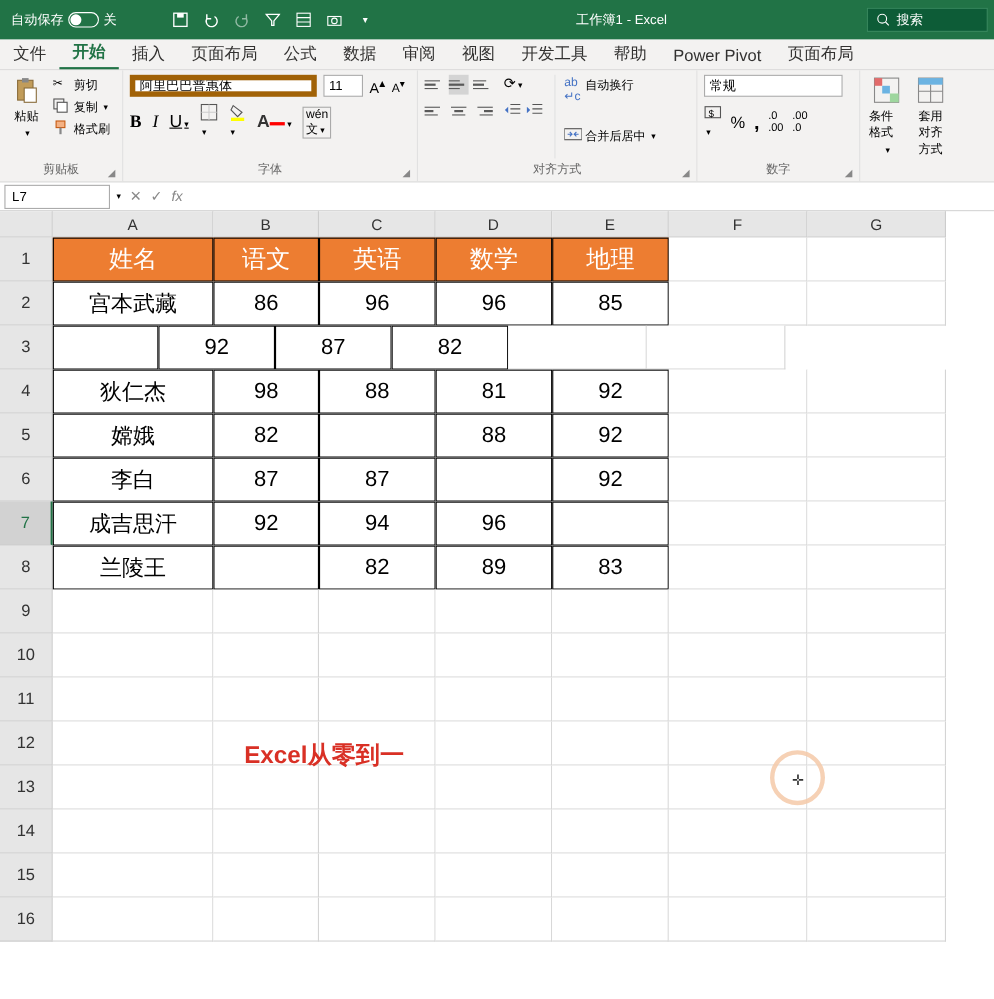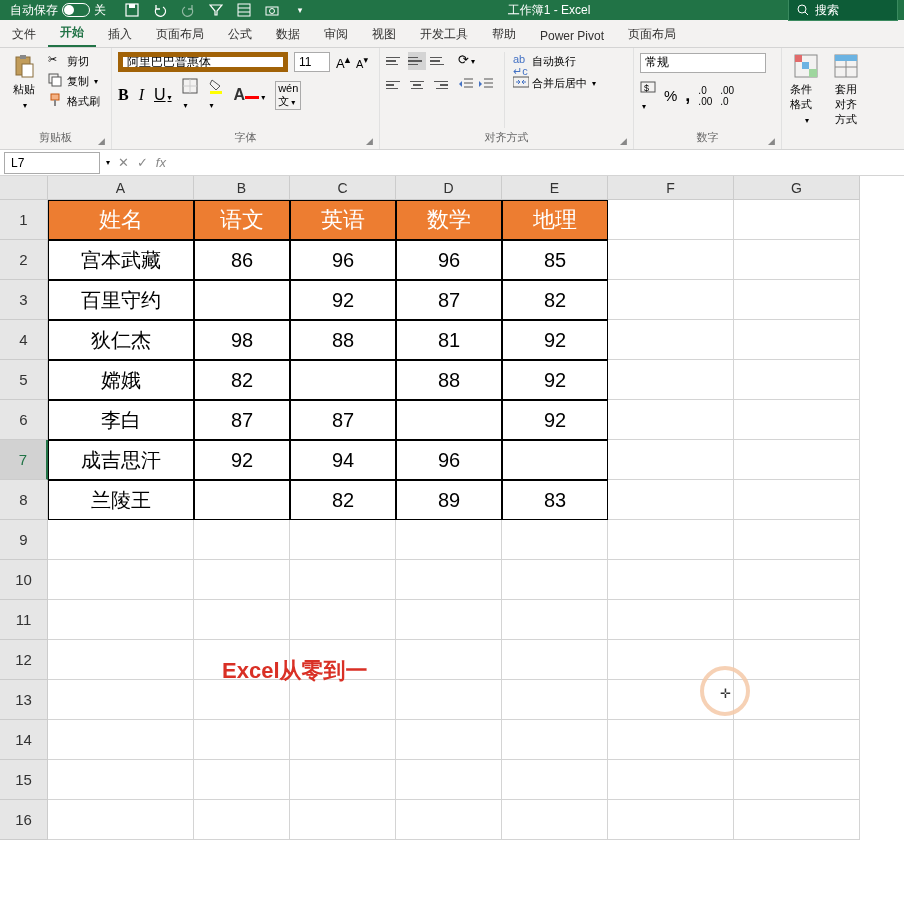--- a/index.html
+++ b/index.html
@@ -1,30 +1,30 @@
 <!DOCTYPE html>
 <html><head>
 <meta charset="utf-8">
 <style>
 * { box-sizing: border-box; margin: 0; padding: 0; font-family: "Microsoft YaHei", Arial, sans-serif; }
 body { width: 904px; height: 908px; background: #fff; overflow: hidden; position: relative; }
 
 
-.titlebar { height: 20px; background: #217346; display: flex; align-items: center; color: #fff; font-size: 12px; }
+.titlebar { height: 36px; background: #217346; display: flex; align-items: center; color: #fff; font-size: 12px; gap: 32px; }
 .autosave { padding: 0 10px; display: flex; align-items: center; gap: 4px; }
 .toggle { width: 28px; height: 14px; border: 1px solid #fff; border-radius: 7px; display: inline-flex; align-items: center; padding: 1px; }
 .toggle-dot { width: 10px; height: 10px; background: #fff; border-radius: 50%; }
 .tb-icons { display: flex; gap: 12px; padding: 0 8px; }
 .tb-ico { width: 16px; height: 16px; display: flex; align-items: center; justify-content: center; }
 .tb-title { flex: 1; text-align: center; font-size: 12px; }
 .tb-search { width: 110px; background: #0d5c37; height: 22px; margin: 0 6px; display: flex; align-items: center; padding: 0 8px; gap: 6px; border: 1px solid #3a8a5f; }
 
 
 .tabs { height: 28px; background: #f3f2f1; display: flex; align-items: flex-end; border-bottom: 1px solid #d4d4d4; }
-.tab { padding: 4px 12px; font-size: 12px; color: #323130; cursor: pointer; }
+.tab { padding: 4px 12px; font-size: 15px; color: #323130; cursor: pointer; }
 .tab.active { color: #217346; font-weight: bold; border-bottom: 2px solid #217346; }
 
 
 .ribbon { height: 102px; background: #f3f2f1; display: flex; border-bottom: 1px solid #d4d4d4; }
 .group { border-right: 1px solid #e1e1e1; padding: 4px 6px; display: flex; flex-direction: column; justify-content: space-between; position: relative; }
 .group-label { text-align: center; font-size: 11px; color: #666; padding-top: 2px; }
 .group-body { display: flex; gap: 4px; flex: 1; }
 .btn-lg { width: 36px; display: flex; flex-direction: column; align-items: center; gap: 4px; font-size: 11px; padding: 2px; }
 .btn-sm { font-size: 11px; display: flex; align-items: center; gap: 3px; padding: 1px 2px; }
 .btn-col { display: flex; flex-direction: column; gap: 2px; }
@@ -276,21 +276,21 @@
                 <path d="M1 4 L4 7 L1 10" fill="#4472c4"></path>
               </svg>
             </span>
         </div>
       </div>
       <div style="border-left:1px solid #e1e1e1;margin-left:6px;padding-left:6px">
         <div class="btn-sm">
             <span class="ico" style="color:#4472c4">ab<br>↵c</span>
             <span>自动换行</span>
           </div>
-        <div class="btn-sm" style="margin-top:4px">
+        <div class="btn-sm" style="margin-top:28px">
             <span class="ico">
               <svg width="16" height="14">
                 <rect x="0" y="2" width="16" height="10" fill="none" stroke="#555"></rect>
                 <path d="M3 7 L7 7 M5 5 L7 7 L5 9" stroke="#4472c4" fill="none"></path>
                 <path d="M13 7 L9 7 M11 5 L9 7 L11 9" stroke="#4472c4" fill="none"></path>
               </svg>
             </span>
             <span>合并后居中</span>
             <span class="dd">▾</span>
           </div>
@@ -401,21 +401,20 @@
       <div class="row">
         <div class="cell bordered" style="width: 146px;">宫本武藏</div>
         <div class="cell bordered" style="width: 96px;">86</div>
         <div class="cell bordered" style="width: 106px;">96</div>
         <div class="cell bordered" style="width: 106px;">96</div>
         <div class="cell bordered" style="width: 106px;">85</div>
         <div class="cell" style="width: 126px;"></div>
         <div class="cell" style="width: 126px;"></div>
       </div>
       <div class="row">
-        <div class="cell bordered" style="width: 146px;">百里守约</div>
         <div class="cell bordered" style="width: 96px;"></div>
         <div class="cell bordered" style="width: 106px;">92</div>
         <div class="cell bordered" style="width: 106px;">87</div>
         <div class="cell bordered" style="width: 106px;">82</div>
         <div class="cell" style="width: 126px;"></div>
         <div class="cell" style="width: 126px;"></div>
       </div>
       <div class="row">
         <div class="cell bordered" style="width: 146px;">狄仁杰</div>
         <div class="cell bordered" style="width: 96px;">98</div>

